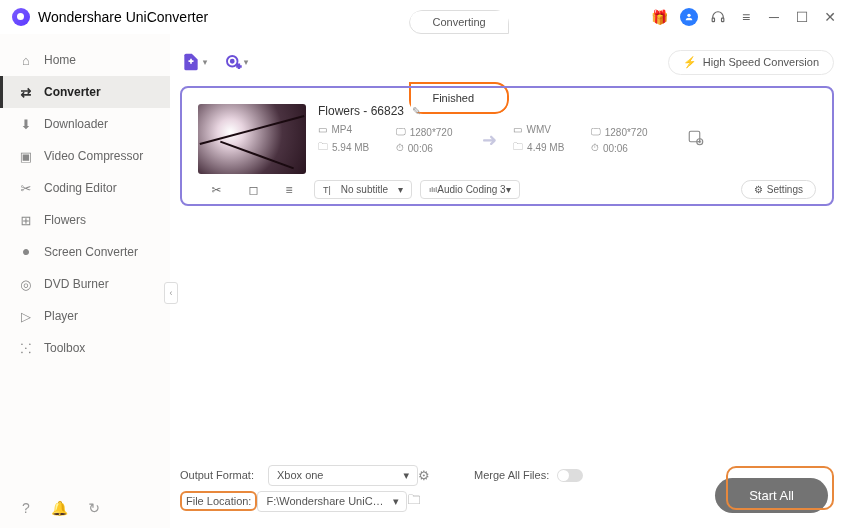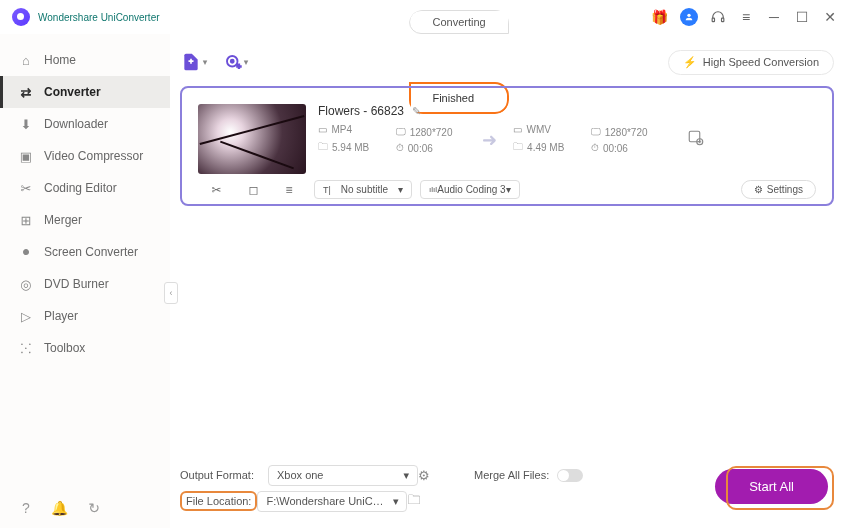--- a/index.html
+++ b/index.html
@@ -2,21 +2,21 @@
 <html><head>
 <meta charset="utf-8">
 <style>
 * { box-sizing: border-box; margin: 0; padding: 0; font-family: -apple-system, BlinkMacSystemFont, "Segoe UI", Arial, sans-serif; }
 body { width: 850px; height: 528px; background: #fff; overflow: hidden; position: relative; }
 
 .titlebar { height: 34px; display: flex; align-items: center; padding: 0 12px; justify-content: space-between; }
 .titlebar-left { display: flex; align-items: center; gap: 8px; }
 .logo { width: 18px; height: 18px; border-radius: 50%; background: linear-gradient(135deg, #7b5cff, #5b3aff); position: relative; }
 .logo::after { content:''; position:absolute; width:7px; height:7px; background:#fff; border-radius:50%; left:5px; top:5px; }
-.app-title { font-size: 10px; color: #0f766e; }
+.app-title { font-size: 14px; color: #000000; }
 .titlebar-right { display: flex; align-items: center; gap: 12px; }
 .tb-icon { width: 16px; height: 16px; display:flex;align-items:center;justify-content:center; cursor:pointer; color:#666; font-size:14px;}
 .avatar { width:18px; height:18px; border-radius:50%; background:#2b7cff; color:#fff; display:flex;align-items:center;justify-content:center; font-size:10px; }
 
 .container { display: flex; height: 494px; }
 .sidebar { width: 170px; background: #fdfcfb; padding-top: 10px; position: relative; }
 .side-item { height: 32px; display:flex; align-items:center; padding-left:18px; gap:10px; font-size:12px; color:#666; cursor:pointer; }
 .side-item.active { background:#edecea; color:#222; font-weight:600; border-left:3px solid #333; padding-left:15px;}
 .side-icon { width:16px; height:16px; display:flex;align-items:center;justify-content:center; color:#888; font-size:13px; }
 .side-item.active .side-icon{color:#333;}
@@ -57,21 +57,21 @@
 .settings-pill { margin-left:auto; border:1px solid #ddd; border-radius:12px; padding:3px 12px; font-size:10px; color:#555; display:flex;align-items:center;gap:4px; cursor:pointer;}
 
 .footer { margin-top:auto; padding:10px 0 14px 0; }
 .f-row { display:flex;align-items:center;font-size:11px; color:#555; height:26px;}
 .f-label { width:88px; }
 .f-select { width:150px; border:1px solid #ddd; border-radius:4px; padding:3px 8px; font-size:11px; display:flex;justify-content:space-between;align-items:center; cursor:pointer; background:#fff;}
 .f-icon { width:16px; color:#888; cursor:pointer; font-size:13px; }
 .merge-wrap { margin-left:40px; display:flex;align-items:center;gap:8px;}
 .toggle { width:26px; height:13px; background:#ddd; border-radius:7px; position:relative; cursor:pointer;}
 .toggle::after{content:'';position:absolute;width:11px;height:11px;background:#fff;border-radius:50%;top:1px;left:1px;}
-.startall { position:absolute; right:22px; bottom:24px; padding:10px 34px; background:#a21caf; color:#fff; font-size:13px; border-radius:20px; cursor:pointer; border:none;}
+.startall { position:absolute; right:22px; bottom:15px; padding:10px 34px; background:#737373; color:#fff; font-size:13px; border-radius:20px; cursor:pointer; border:none;}
 .hl-orange { border:2px solid #e8883c; border-radius:6px; padding:2px 4px; display:inline-block;}
 .hl-box-startall { position:absolute; right:16px; bottom:18px; width:108px; height:44px; border:2px solid #e8883c; border-radius:10px; pointer-events:none;}
 </style>
 </head>
 <body>
 
 <div class="titlebar">
   <div class="titlebar-left">
     <div class="logo"></div>
     <span class="app-title">Wondershare UniConverter</span>
@@ -115,21 +115,21 @@
     <div class="side-item">
         <span class="side-icon">▣</span>
         <span>Video Compressor</span>
       </div>
     <div class="side-item">
         <span class="side-icon">✂</span>
         <span>Coding Editor</span>
       </div>
     <div class="side-item">
         <span class="side-icon">⊞</span>
-        <span>Merger</span>
+        <span>Flowers</span>
       </div>
     <div class="side-item">
         <span class="side-icon">⏺</span>
         <span>Screen Converter</span>
       </div>
     <div class="side-item">
         <span class="side-icon">◎</span>
         <span>DVD Burner</span>
       </div>
     <div class="side-item">

